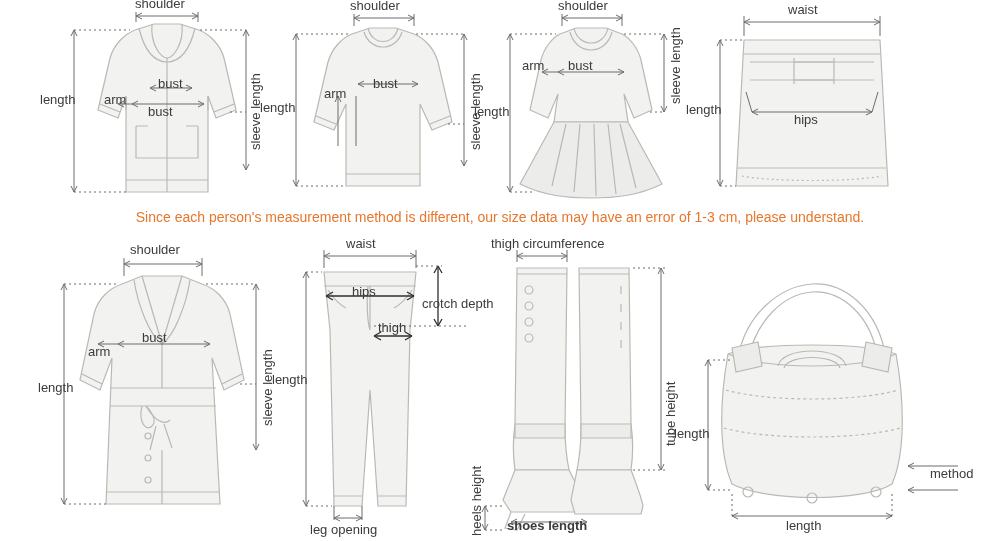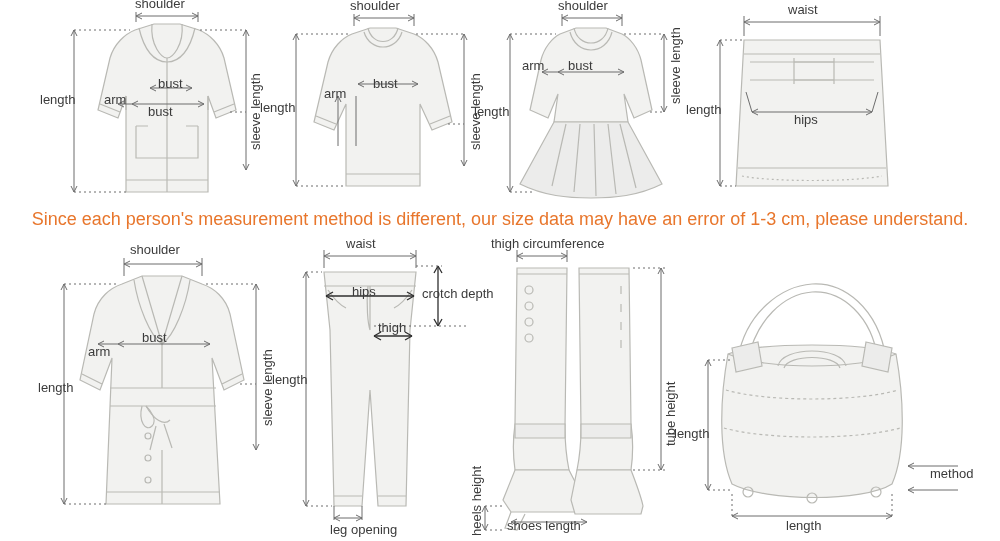--- a/index.html
+++ b/index.html
@@ -20,21 +20,21 @@
     font-family:"Liberation Sans", sans-serif;
   }
   .lbl.rot{
     transform-origin:left top;
     transform:rotate(-90deg);
   }
   .note{
     position:absolute;
     left:0;top:209px;width:1000px;
     text-align:center;
-    font-size:18px;
+    font-size:14px;
     color:#e8762c;
     font-family:"Liberation Sans", sans-serif;
     white-space:nowrap;
   }
   svg{display:block;}
   .gfill{fill:#f2f2f0;stroke:#b9b9b4;stroke-width:1.2;}
   .gfill2{fill:#ececeb;stroke:#b9b9b4;stroke-width:1.2;}
   .gline{fill:none;stroke:#b9b9b4;stroke-width:1.2;}
   .dim{stroke:#6d6d6d;stroke-width:1;fill:none;}
   .dimdark{stroke:#2f2f2f;stroke-width:1.3;fill:none;}
@@ -272,24 +272,24 @@
       <path class="dim" d="M36 32 L36 266"></path>
       <path class="dim" d="M36 32 L33 38 M36 32 L39 38 M36 266 L33 260 M36 266 L39 260"></path>
       <path class="dim" d="M36 32 L52 32 M36 266 L62 266" stroke-dasharray="2,3"></path>
 
       <path class="dim" d="M64 278 L92 278"></path>
       <path class="dim" d="M64 278 L70 275 M64 278 L70 281 M92 278 L86 275 M92 278 L86 281"></path>
       <path class="dim" d="M64 266 L64 280 M92 266 L92 280"></path>
     </svg>
     <div class="lbl" style="left:76px;top:-4px;">waist</div>
     <div class="lbl" style="left:82px;top:44px;">hips</div>
-    <div class="lbl" style="left:152px;top:46px;">crotch depth</div>
+    <div class="lbl" style="left:152px;top:56px;">crotch depth</div>
     <div class="lbl" style="left:108px;top:80px;">thigh</div>
     <div class="lbl" style="left:2px;top:132px;">length</div>
-    <div class="lbl" style="left:40px;top:282px;margin-left:20px;">leg opening</div>
+    <div class="lbl" style="left:40px;top:282px;">leg opening</div>
   </div>
 
   <div class="cell" style="left:455px;top:238px;width:235px;height:302px;">
     <svg width="235" height="302" viewBox="0 0 235 302">
 
       <path class="gfill" d="M62 30 L112 30 L110 190 C110 210 112 222 114 232 L60 232 C58 218 58 200 60 186 Z"></path>
       <path class="gfill2" d="M60 186 L110 186 L110 200 L60 200 Z"></path>
 
       <path class="gfill" d="M60 232 L114 232 C122 248 128 258 132 266 L128 274 L56 274 L48 262 Z"></path>
       <path class="gline" d="M56 274 L50 290 L62 292 L70 276"></path>
@@ -316,21 +316,21 @@
       <path class="dim" d="M30 268 L30 292"></path>
       <path class="dim" d="M30 268 L27 274 M30 268 L33 274 M30 292 L27 286 M30 292 L33 286"></path>
       <path class="dim" d="M30 268 L50 268 M30 292 L50 292" stroke-dasharray="2,3"></path>
 
       <path class="dim" d="M56 284 L132 284"></path>
       <path class="dim" d="M56 284 L62 281 M56 284 L62 287 M132 284 L126 281 M132 284 L126 287"></path>
     </svg>
     <div class="lbl" style="left:36px;top:-2px;">thigh circumference</div>
     <div class="lbl rot" style="left:208px;top:208px;">tube height</div>
     <div class="lbl rot" style="left:14px;top:298px;">heels height</div>
-    <div class="lbl" style="left:52px;top:280px;">shoes length</div>
+    <div class="lbl" style="left:52px;top:280px;font-weight:bold;">shoes length</div>
   </div>
 
   <div class="cell" style="left:686px;top:250px;width:300px;height:290px;">
     <svg width="300" height="290" viewBox="0 0 300 290">
 
       <path class="gfill" d="M42 104 C34 148 32 202 46 234 C80 252 178 252 206 234 C220 202 218 148 210 104 C178 92 74 92 42 104 Z"></path>
 
       <path class="gline" d="M42 104 C78 120 174 120 210 104"></path>
 
       <path class="gline" d="M52 108 C60 62 96 36 126 34 C158 32 192 58 200 108"></path>

